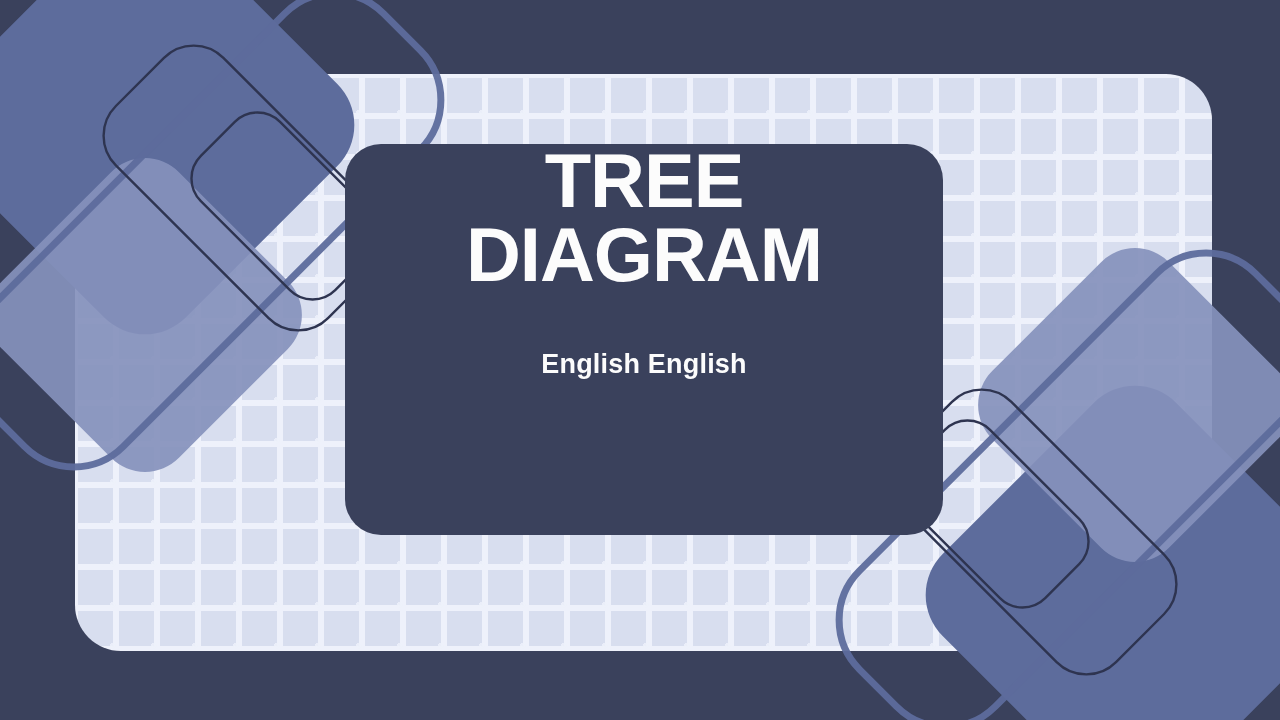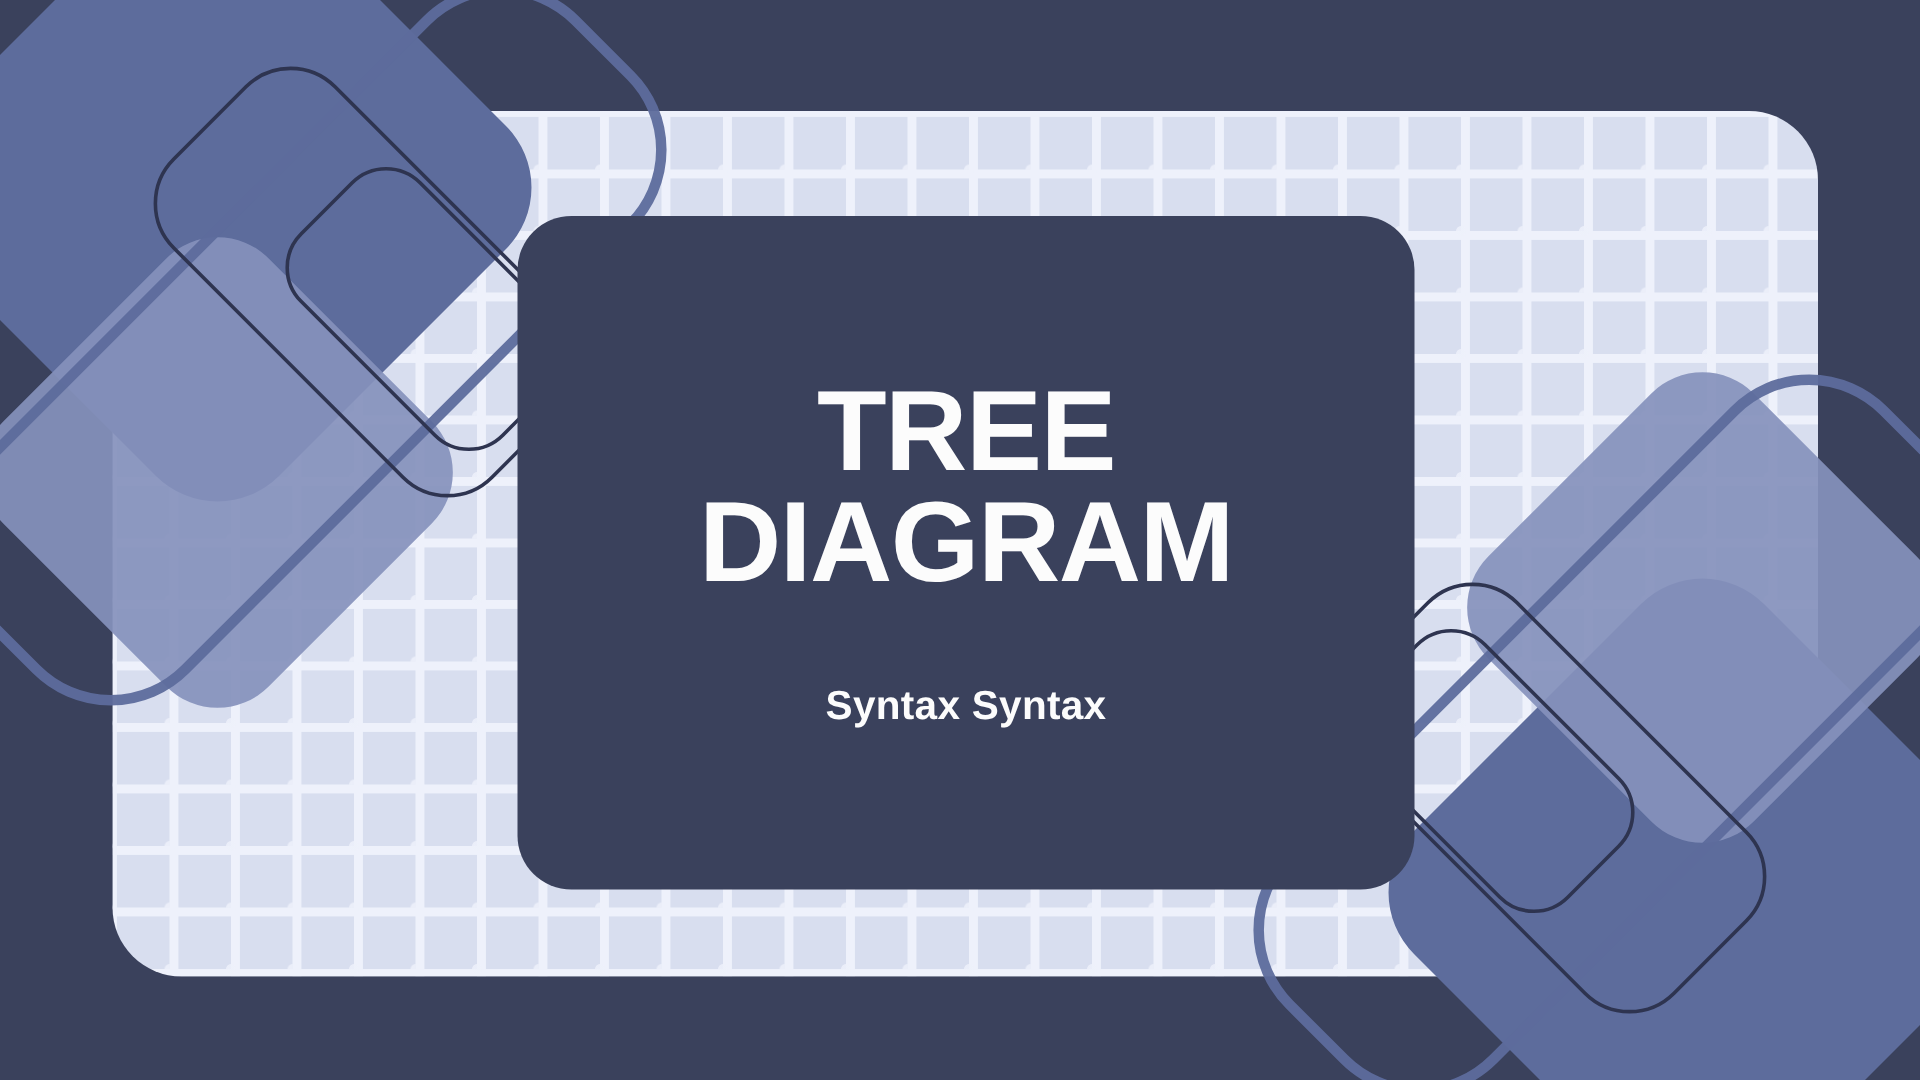--- a/index.html
+++ b/index.html
@@ -55,27 +55,27 @@
   }
   #deco-tl { left: -140px; top: -150px; }
   #deco-br { right: -140px; bottom: -150px; transform: rotate(180deg); }
 
   
   #title-panel {
     position: absolute;
     left: 345px;
     top: 144px;
     width: 598px;
-    height: 449px;
+    height: 391px;
     background: #3a415c;
     border-radius: 36px;
     display: flex;
     flex-direction: column;
     align-items: center;
-    justify-content: center;
+    justify-content: flex-start;
     box-sizing: border-box;
     padding: 0 34px;
   }
   #slide-title {
     color: #fcfcfc;
     font-family: "Liberation Sans", sans-serif;
     font-weight: 700;
     font-size: 76px;
     line-height: 0.98;
     letter-spacing: -1px;
@@ -119,16 +119,16 @@
   <svg class="deco" id="deco-br" width="620" height="660" viewBox="0 0 620 660">
     <rect x="120" y="110" width="330" height="330" rx="58" ry="58" fill="#5d6c9c" transform="rotate(45 285 275)"></rect>
     <rect x="160" y="340" width="250" height="250" rx="48" ry="48" fill="#8691bc" fill-opacity="0.92" transform="rotate(45 285 465)"></rect>
     <rect x="248" y="100" width="192" height="560" rx="70" ry="70" fill="none" stroke="#5d6c9c" stroke-width="7" stroke-opacity="0.95" transform="rotate(45 344 380)"></rect>
     <rect x="236" y="262" width="300" height="152" rx="42" ry="42" fill="none" stroke="#2e3450" stroke-width="2.4" transform="rotate(45 386 338)"></rect>
     <rect x="330" y="300" width="190" height="112" rx="32" ry="32" fill="none" stroke="#2e3450" stroke-width="2.4" transform="rotate(45 425 356)"></rect>
   </svg>
 
   <div id="title-panel">
     <h1 id="slide-title">TREE DIAGRAM</h1>
-    <p id="slide-subtitle">Syntax Syntax</p>
+    <p id="slide-subtitle">English English</p>
   </div>
 
 </div>
 
 </body></html>

